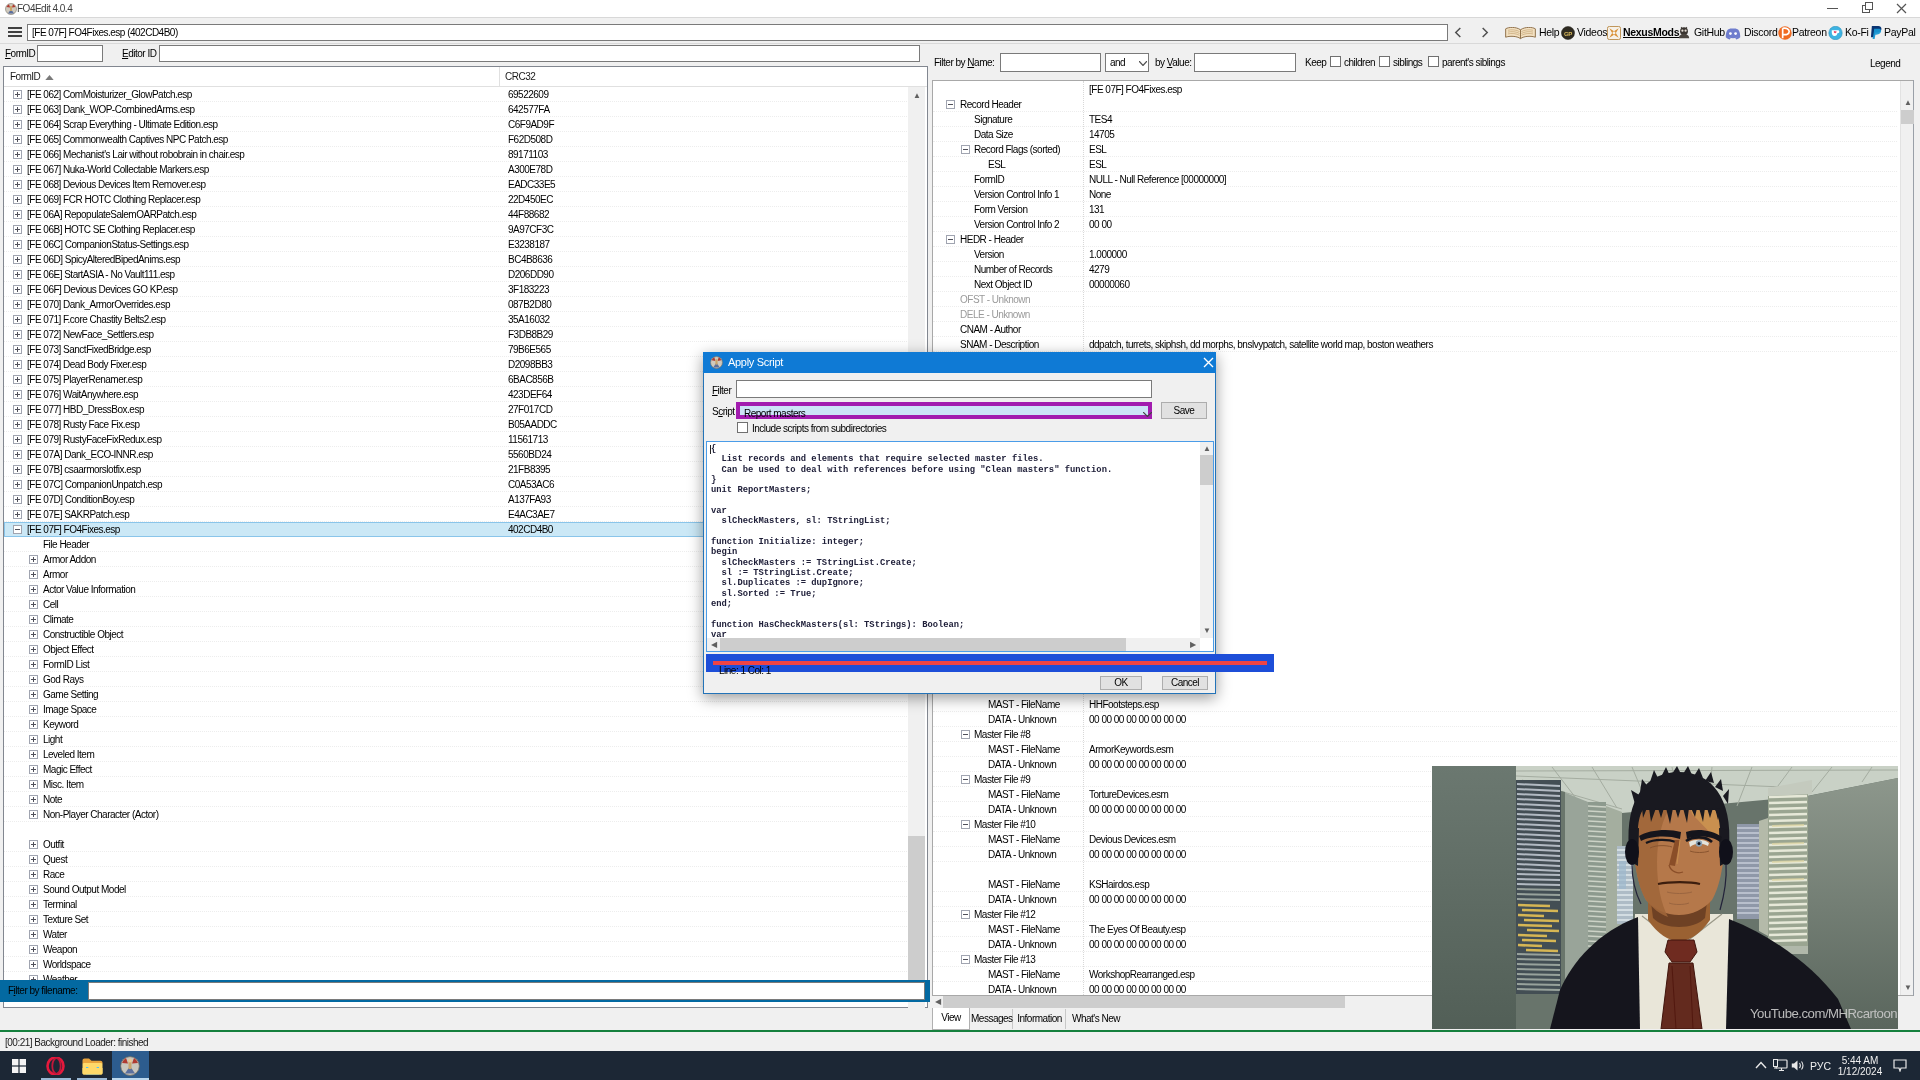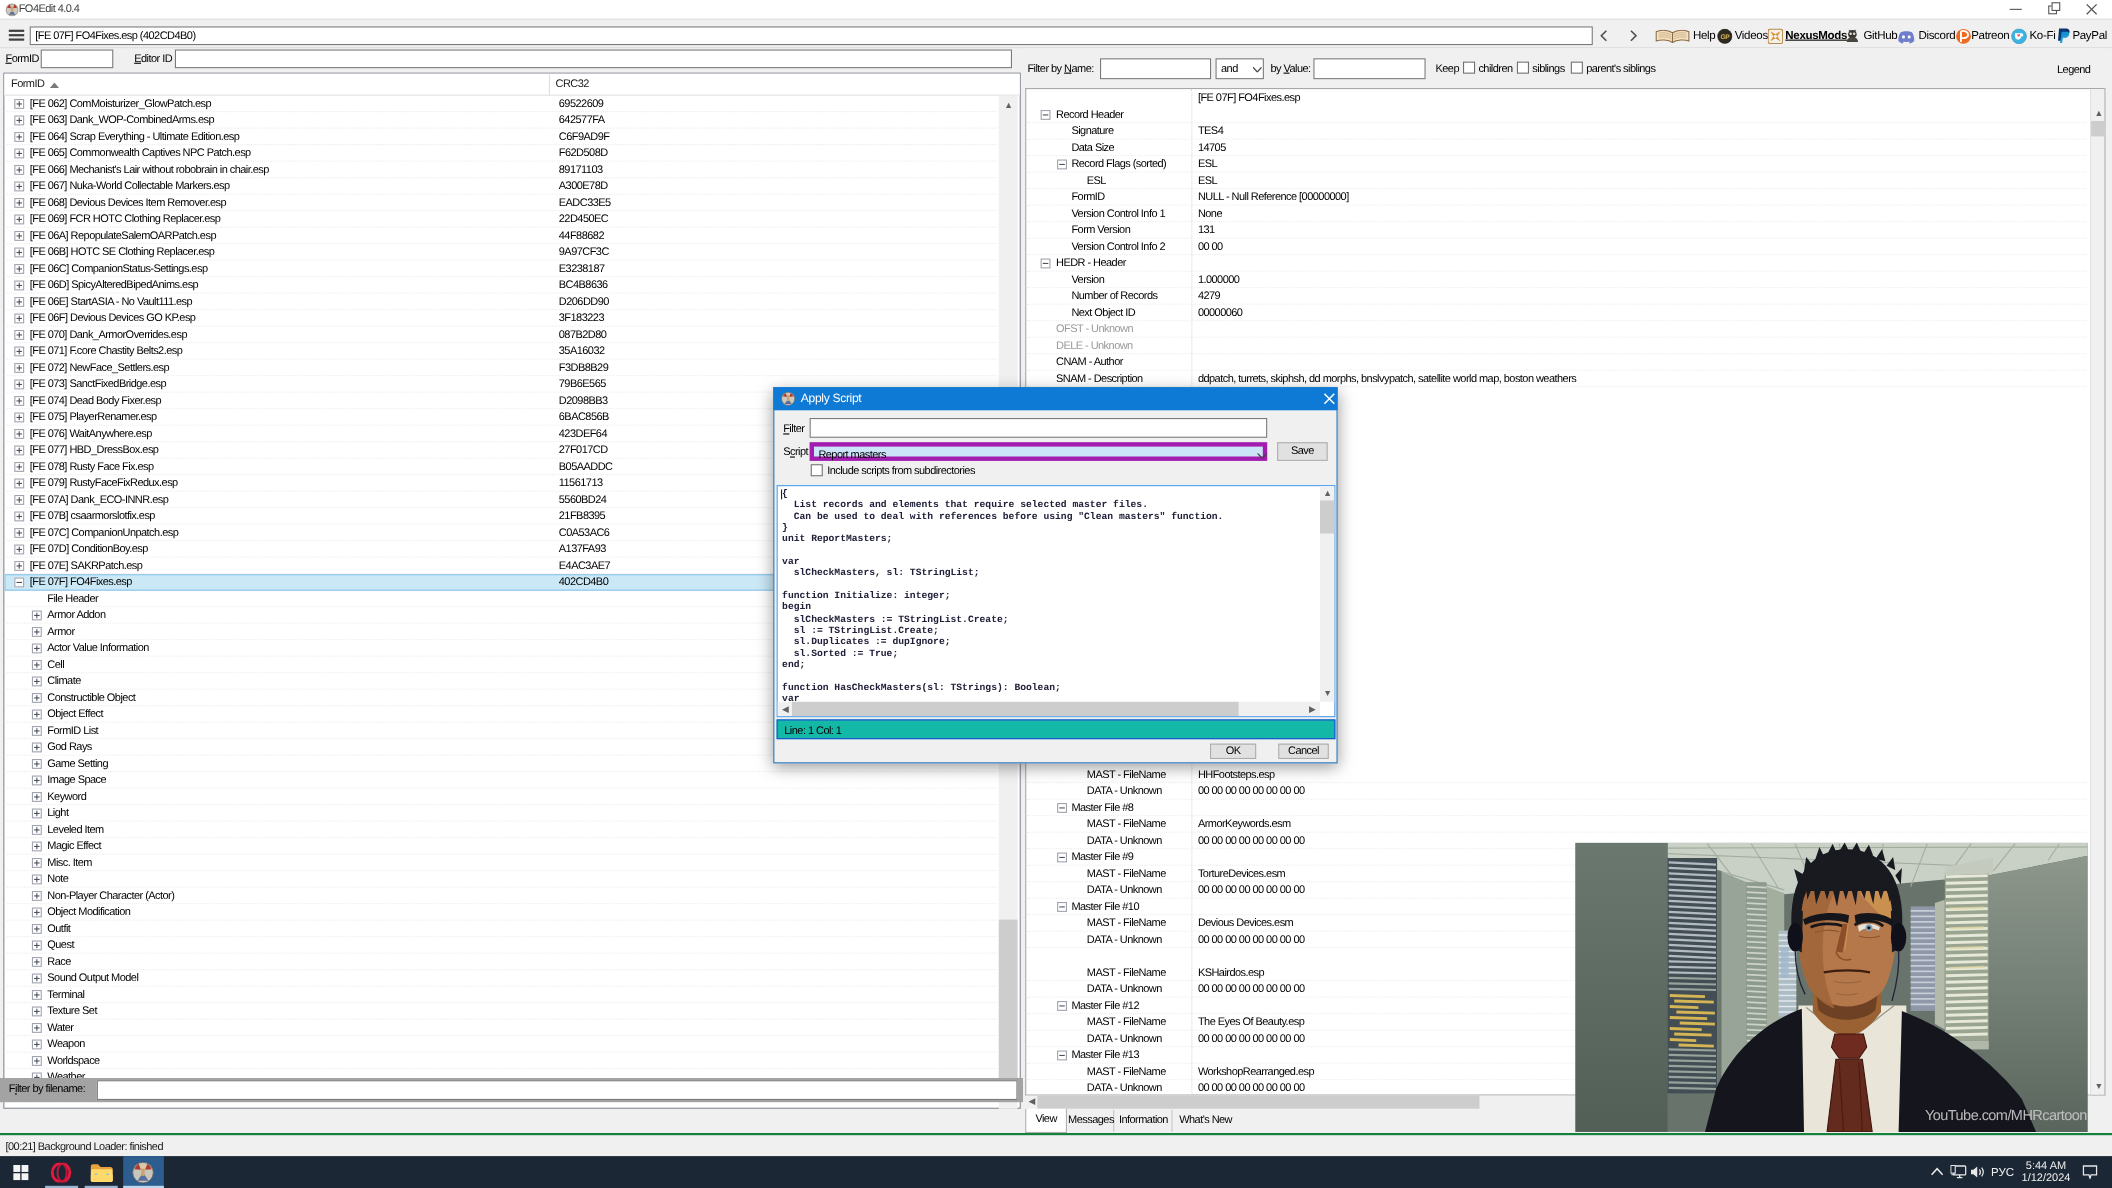--- a/index.html
+++ b/index.html
@@ -475,27 +475,20 @@
         </span>
         <span class="abs" style="left:39px;top:0">Note</span>
       </div>
       <div class="row" style="left:0;top:720px;width:903px;border-bottom:1px dotted #ededed">
         <span class="eb" style="left:25px;top:3px">
           <i class="h"></i>
           <i class="v"></i>
         </span>
         <span class="abs" style="left:39px;top:0">Non-Player Character (Actor)</span>
       </div>
-      <div class="row" style="left:0;top:735px;width:903px;border-bottom:1px dotted #ededed">
-        <span class="eb" style="left:25px;top:3px">
-          <i class="h"></i>
-          <i class="v"></i>
-        </span>
-        <span class="abs" style="left:39px;top:0">Object Modification</span>
-      </div>
       <div class="row" style="left:0;top:765px;width:903px;border-bottom:1px dotted #ededed">
         <span class="eb" style="left:25px;top:3px">
           <i class="h"></i>
           <i class="v"></i>
         </span>
         <span class="abs" style="left:39px;top:0">Quest</span>
       </div>
       <div class="row" style="left:0;top:750px;width:903px;border-bottom:1px dotted #ededed">
         <span class="eb" style="left:25px;top:3px">
           <i class="h"></i>
@@ -568,21 +561,21 @@
       </div>
  </div>
 
  <div class="sb" style="left:904px;top:20px;width:17px;height:921px">
   <div class="arr" style="left:5px;top:5px">▲</div>
   <div class="sbth" style="left:0;top:749px;width:17px;height:155px"></div>
   <div class="arr" style="left:5px;top:909px">▼</div>
  </div>
 </div>
 
-<div class="abs" style="left:0;top:980px;width:930px;height:22px;background:#a3a3a3">
+<div class="abs" style="left:0;top:980px;width:930px;height:22px;background:#0369a1">
  <span class="abs" style="left:8px;top:5px">F<u>i</u>lter by filename:</span>
  <div class="tin" style="left:88px;top:2px;width:837px;height:18px"></div>
 </div>
 <div class="abs" style="left:0;top:1030px;width:1920px;height:21px;background:#f0f0f0;border-top:2px solid #15803d">
  <span class="abs" style="left:5px;top:5px;color:#1a1a1a">[00:21] Background Loader: finished</span>
 </div>
 
 <div class="abs" style="left:932px;top:44px;width:984px;height:964px;background:#f0f0f0">
  <span class="abs" style="left:2px;top:13px">Filter by <u>N</u>ame:</span>
  <div class="tin" style="left:68px;top:9px;width:101px;height:19px"></div>
@@ -963,21 +956,21 @@
    <div class="arr" style="left:3px;top:3px">▲</div>
    <div class="sbth" style="left:0;top:13px;width:13px;height:30px"></div>
    <div class="arr" style="left:3px;top:185px">▼</div>
   </div>
   <div class="sb" style="left:0;top:196px;width:493px;height:13px">
    <div class="arr" style="left:4px;top:3px">◀</div>
    <div class="sbth" style="left:13px;top:0;width:406px;height:13px"></div>
    <div class="arr" style="left:483px;top:3px">▶</div>
   </div>
  </div>
- <div class="abs" style="left:2px;top:301px;width:508px;height:18px;background:#14b8a6;border:1px solid #1d4ed8">
+ <div class="abs" style="left:2px;top:301px;width:568px;height:18px;background:#ef4444;border:7px solid #1d4ed8">
   <span class="abs" style="left:6px;top:4px">Line: 1 Col: 1</span>
  </div>
  <div class="btn" style="left:396px;top:323px;width:42px;height:14px;line-height:12px">OK</div>
  <div class="btn" style="left:458px;top:323px;width:46px;height:14px;line-height:12px">Cancel</div>
 </div>
 
 <div class="abs" style="left:0;top:1051px;width:1920px;height:29px;background:#1c2735">
  <svg class="abs" style="left:12px;top:8px" width="14" height="14" viewBox="0 0 14 14">
   <rect x="0" y="0" width="6.4" height="6.4" fill="#f4f4f4"></rect>
       <rect x="7.6" y="0" width="6.4" height="6.4" fill="#f4f4f4"></rect>

